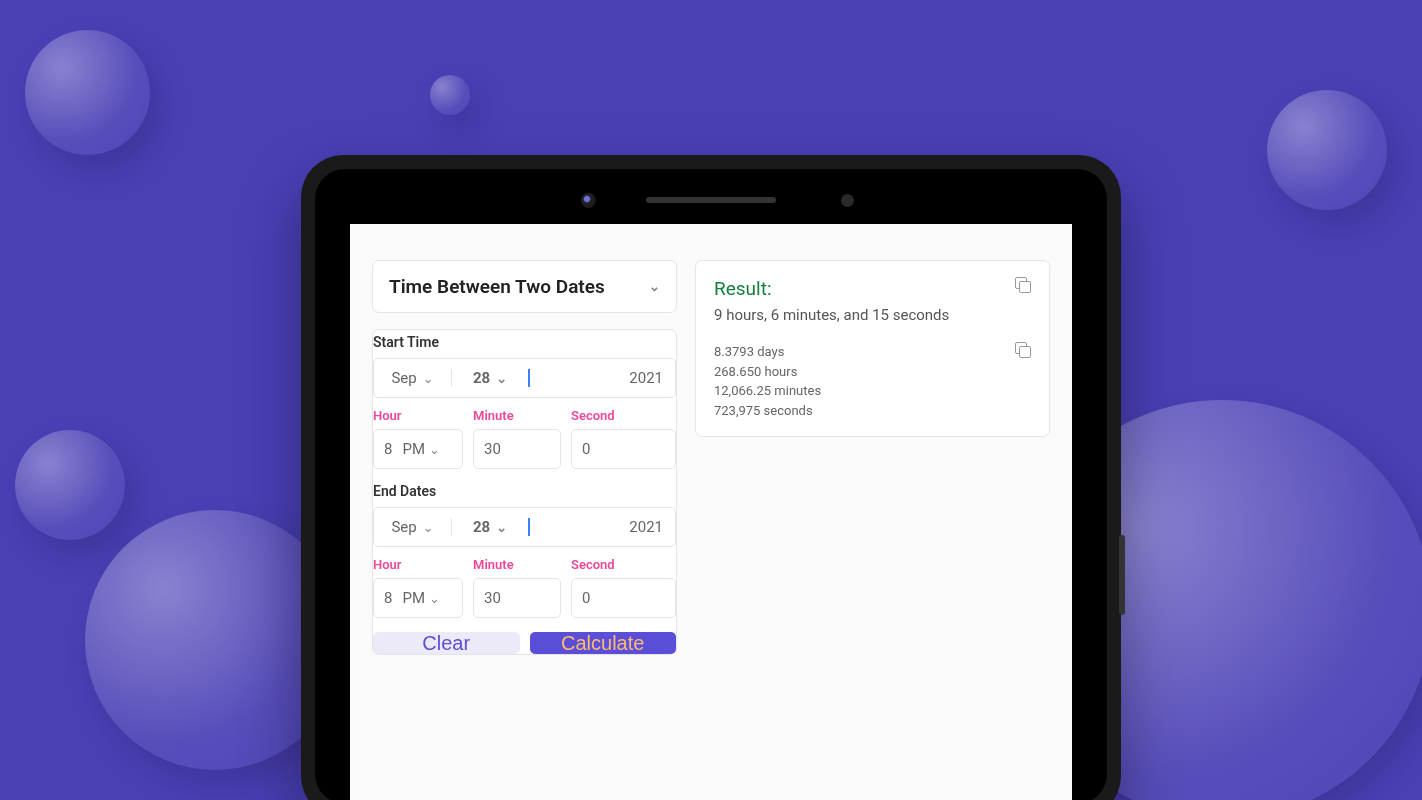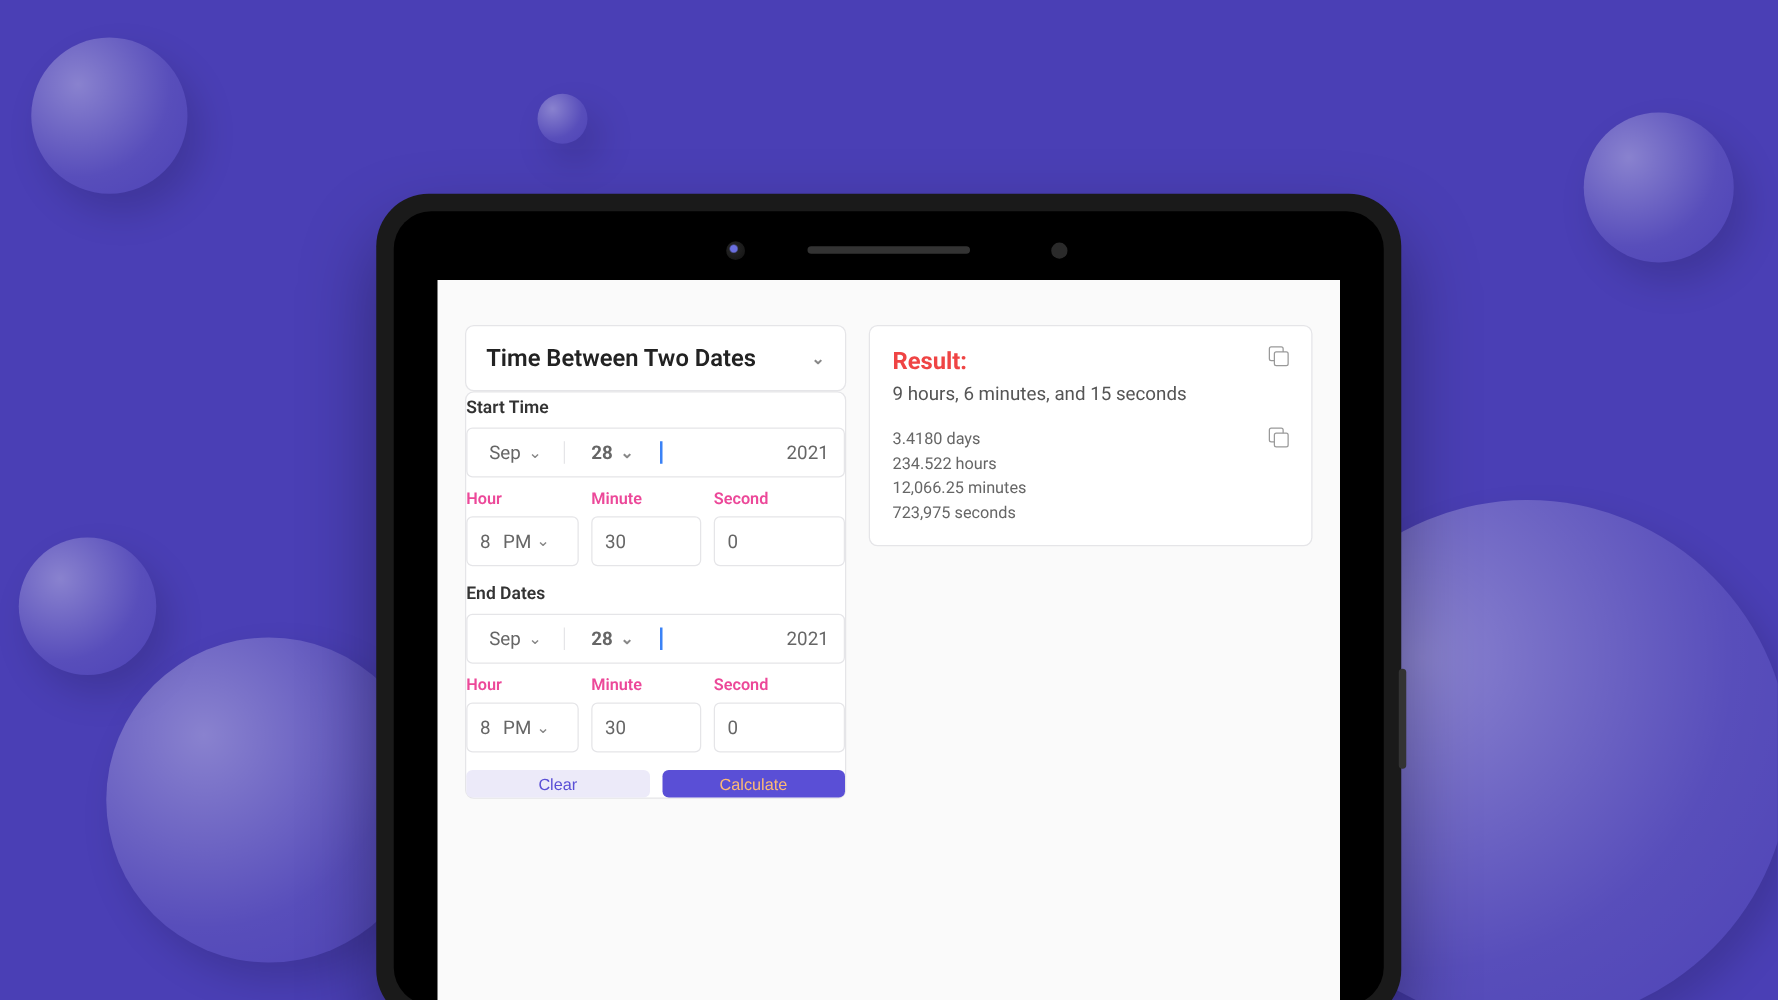--- a/index.html
+++ b/index.html
@@ -94,21 +94,21 @@
   background: #fff;
   border: 1px solid #e5e5e8;
   border-radius: 7px;
   padding: 14px 16px;
   display: flex;
   justify-content: space-between;
   align-items: center;
   font-size: 19px;
   font-weight: 600;
   color: #222;
-  margin-bottom: 0;
+  margin-bottom: 16px;
   cursor: pointer;
 }
 .chev { font-size: 13px; color: #888; }
 
 .label-row {
   font-size: 14px;
   font-weight: 600;
   color: #333;
   margin-bottom: 8px;
   margin-top: 4px;
@@ -169,42 +169,42 @@
 
 .button-row {
   display: flex;
   gap: 10px;
 }
 .btn {
   flex: 1;
   height: 22px;
   border-radius: 5px;
   border: none;
-  font-size: 13px;
+  font-size: 20px;
   font-weight: 500;
   cursor: pointer;
 }
 .btn-clear { background: #eceaf9; color: #5a4fd6; }
 .btn-calc { background: #5a4fd6; color: #fdba74; }
 
 .result-card {
   background: #fff;
   border: 1px solid #e5e5e8;
   border-radius: 7px;
   padding: 16px 18px;
 }
 .result-header {
   display: flex;
   justify-content: space-between;
   align-items: flex-start;
 }
 .result-title {
   font-size: 19px;
-  font-weight: 700;
-  color: #ef4444;
+  font-weight: 400;
+  color: #15803d;
   margin-bottom: 6px;
 }
 .result-main {
   font-size: 15px;
   color: #555;
   margin-bottom: 18px;
 }
 .result-block2 {
   display: flex;
   justify-content: space-between;
@@ -344,22 +344,22 @@
         <div class="result-card">
           <div class="result-header">
             <div>
               <div class="result-title">Result:</div>
               <div class="result-main">9 hours, 6 minutes, and 15 seconds</div>
             </div>
             <div class="copy-icon"></div>
           </div>
           <div class="result-block2">
             <div class="result-lines">
-              <div>3.4180 days</div>
-              <div>234.522 hours</div>
+              <div>8.3793 days</div>
+              <div>268.650 hours</div>
               <div>12,066.25 minutes</div>
               <div>723,975 seconds</div>
             </div>
             <div class="copy-icon"></div>
           </div>
         </div>
       </div>
 
     </div>
   </div>

